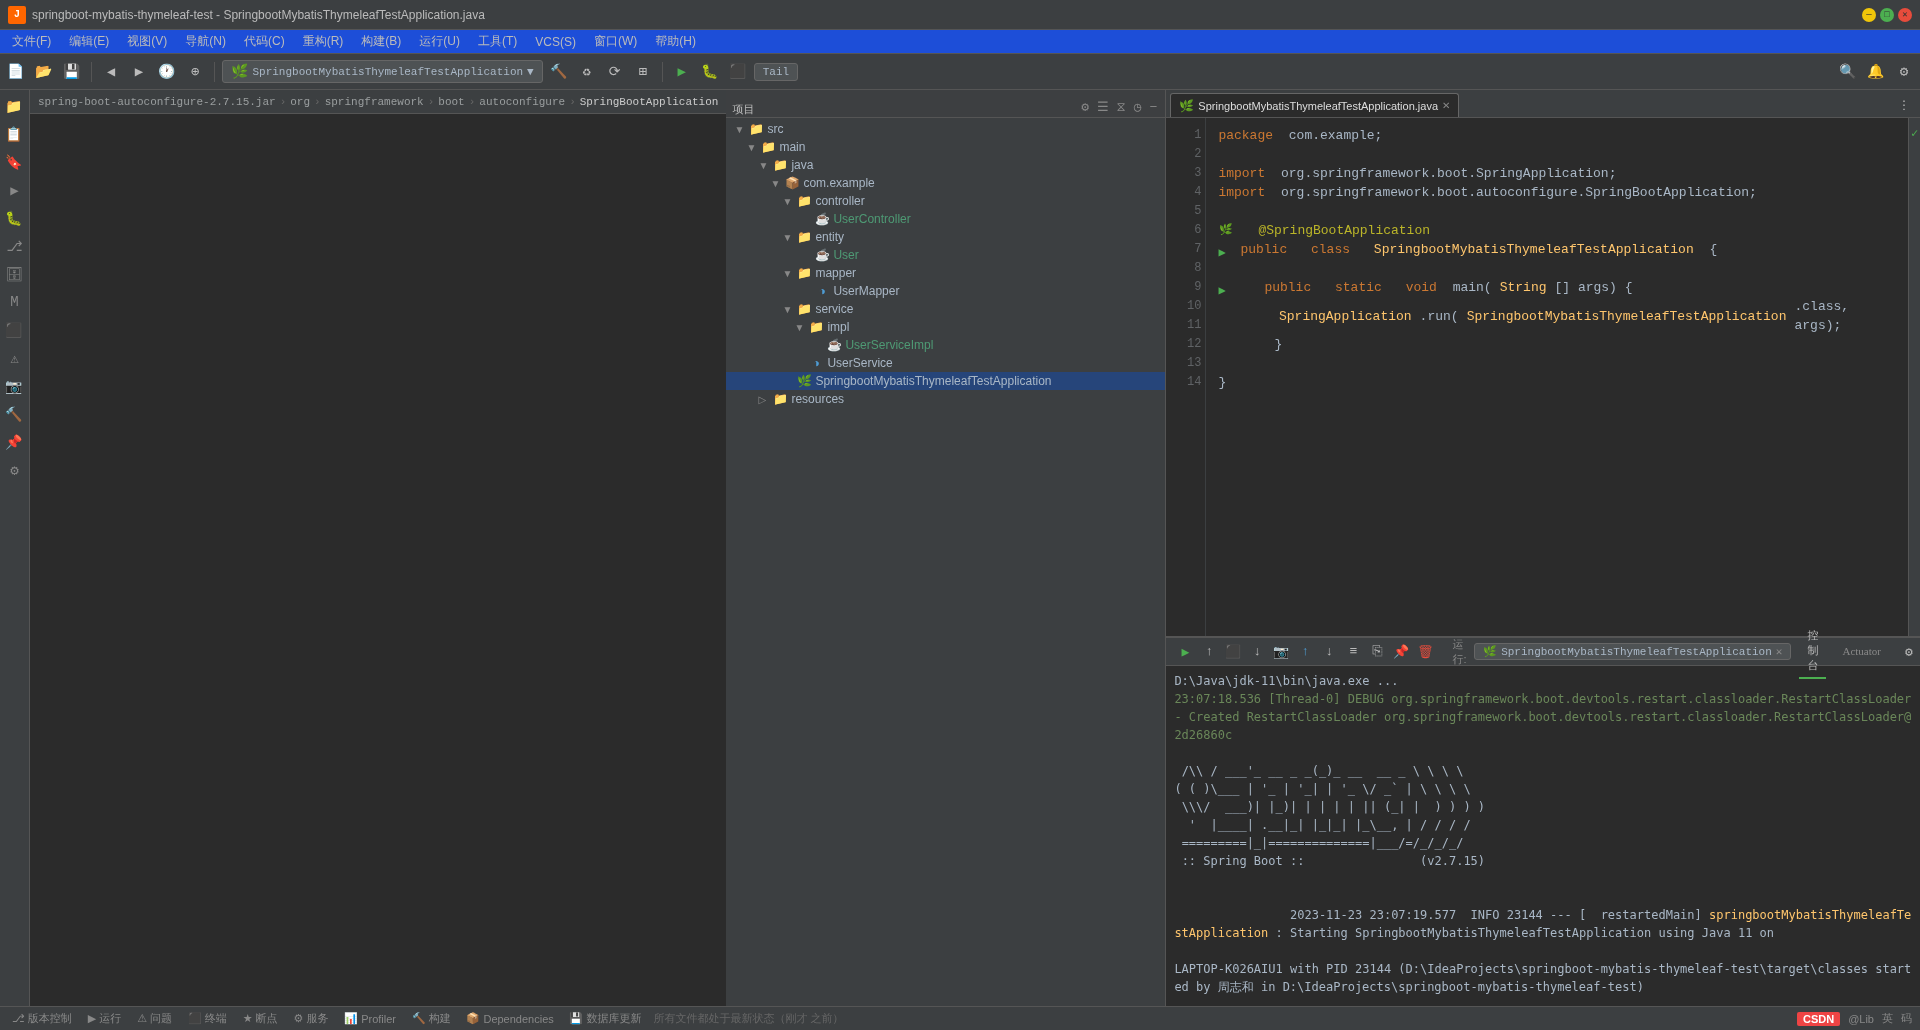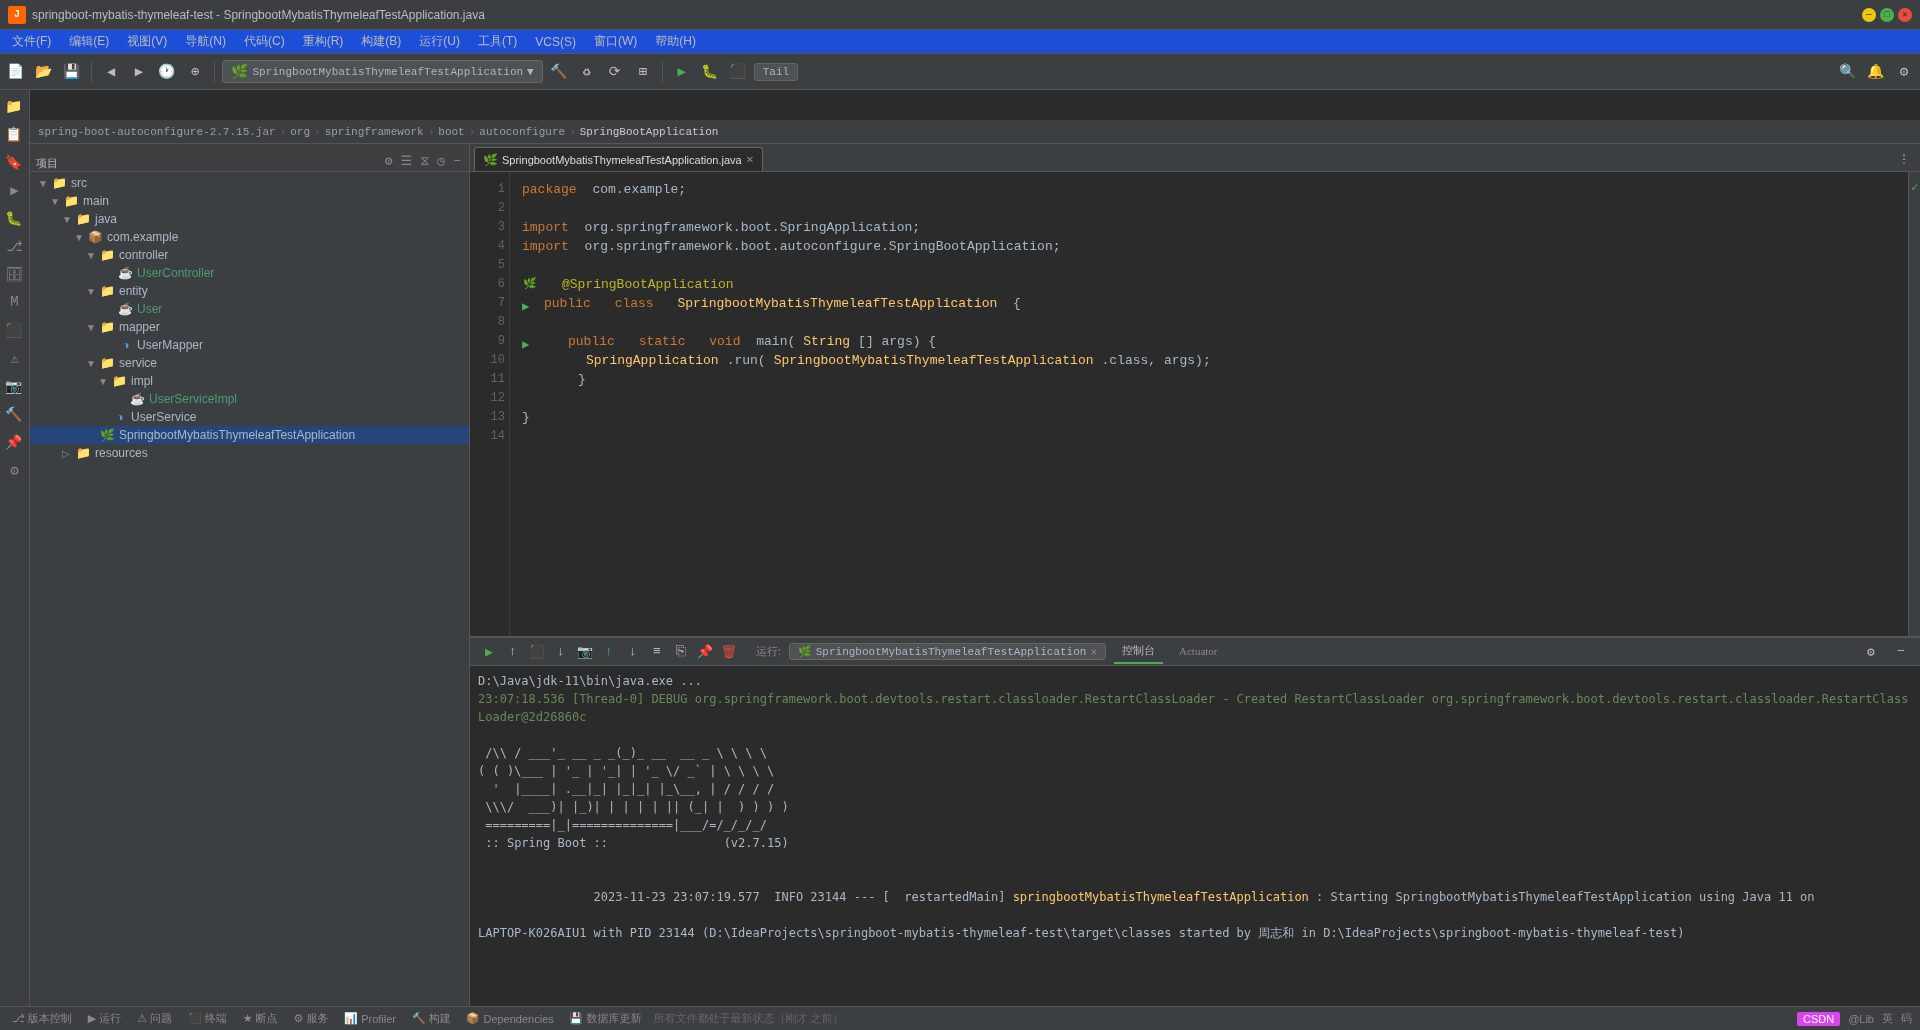--- a/index.html
+++ b/index.html
@@ -367,25 +367,26 @@
     .status-item {
       display: flex; align-items: center; gap: 3px;
       cursor: pointer;
       padding: 0 4px;
     }
     .status-right {
       margin-left: auto;
       display: flex; align-items: center; gap: 8px;
     }
     .csdn-badge {
-      background: #d946ef;
+      background: #ef4444;
       color: white;
       padding: 1px 6px;
       border-radius: 2px;
       font-size: 11px;
+      font-weight: bold;
     }
 
     
     ::-webkit-scrollbar { width: 6px; height: 6px; }
     ::-webkit-scrollbar-track { background: #2b2b2b; }
     ::-webkit-scrollbar-thumb { background: #555; border-radius: 3px; }
 
     
     #verify-panel {
       width: 12px;
@@ -406,24 +407,23 @@
       height: 1030px;
       width: 1920px;
     }
     #content-area {
       display: flex;
       flex: 1;
       overflow: hidden;
     }
     #main-panel {
       display: flex;
-      flex-direction: column;
+      flex-direction: row;
       flex: 1;
       overflow: hidden;
-      margin-top: 30px;
     }
     #editor-section {
       display: flex;
       flex: 1;
       overflow: hidden;
     }
   </style>
 </head>
 <body>
 
@@ -775,22 +775,22 @@
               <div class="run-btn">⚙</div>
               <div class="run-btn">−</div>
             </div>
 
             <div id="console-content">
               <div class="console-line">D:\Java\jdk-11\bin\java.exe ...</div>
               <div class="console-line console-debug">23:07:18.536 [Thread-0] DEBUG org.springframework.boot.devtools.restart.classloader.RestartClassLoader - Created RestartClassLoader org.springframework.boot.devtools.restart.classloader.RestartClassLoader@2d26860c</div>
               <div class="console-line">&nbsp;</div>
               <div class="console-line console-spring"> /\\ / ___'_ __ _ _(_)_ __  __ _ \ \ \ \</div>
               <div class="console-line console-spring">( ( )\___ | '_ | '_| | '_ \/ _` | \ \ \ \</div>
+              <div class="console-line console-spring"> \\\/  ___)| |_)| | | | | || (_| |  ) ) ) )</div>
               <div class="console-line console-spring">  '  |____| .__|_| |_|_| |_\__, | / / / /</div>
-              <div class="console-line console-spring"> \\\/  ___)| |_)| | | | | || (_| |  ) ) ) )</div>
               <div class="console-line console-spring"> =========|_|==============|___/=/_/_/_/</div>
               <div class="console-line console-spring"> :: Spring Boot ::                (v2.7.15)</div>
               <div class="console-line">&nbsp;</div>
               <div class="console-line">
                 <span>2023-11-23 23:07:19.577  INFO 23144 --- [  restartedMain] </span><span class="console-highlight">springbootMybatisThymeleafTestApplication</span><span> : Starting SpringbootMybatisThymeleafTestApplication using Java 11 on</span>
               </div>
               <div class="console-line">LAPTOP-K026AIU1 with PID 23144 (D:\IdeaProjects\springboot-mybatis-thymeleaf-test\target\classes started by 周志和 in D:\IdeaProjects\springboot-mybatis-thymeleaf-test)</div>
             </div>
           </div>
         </div>

